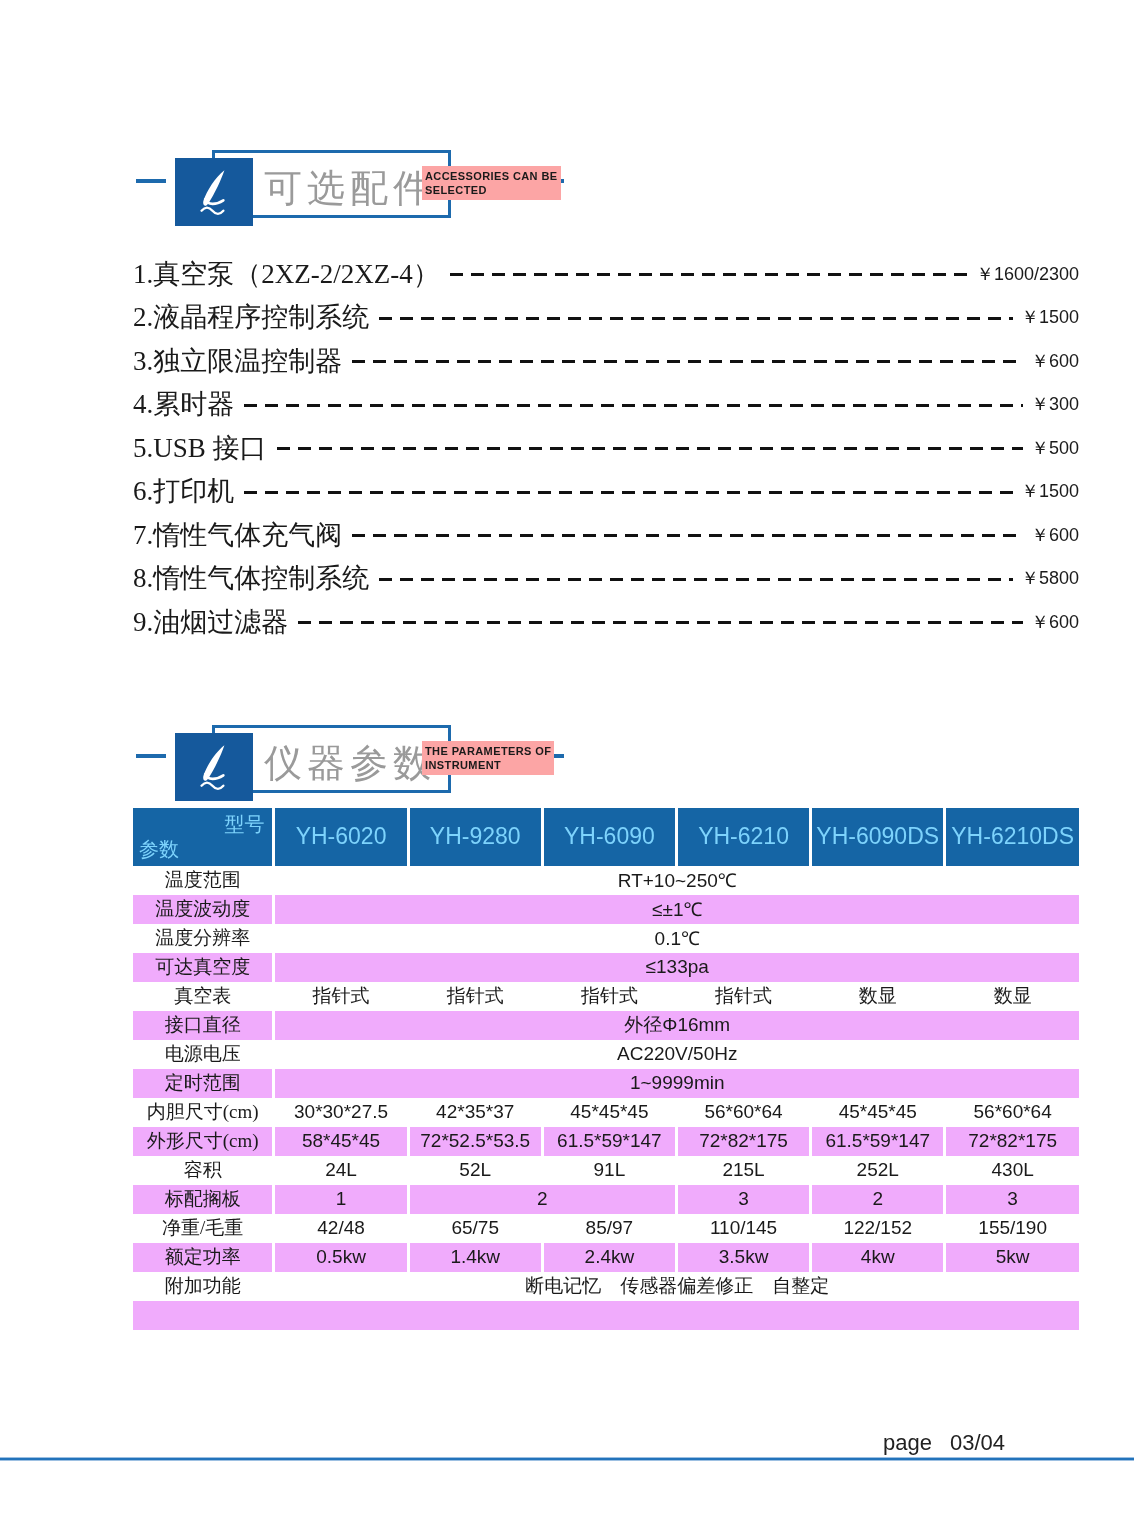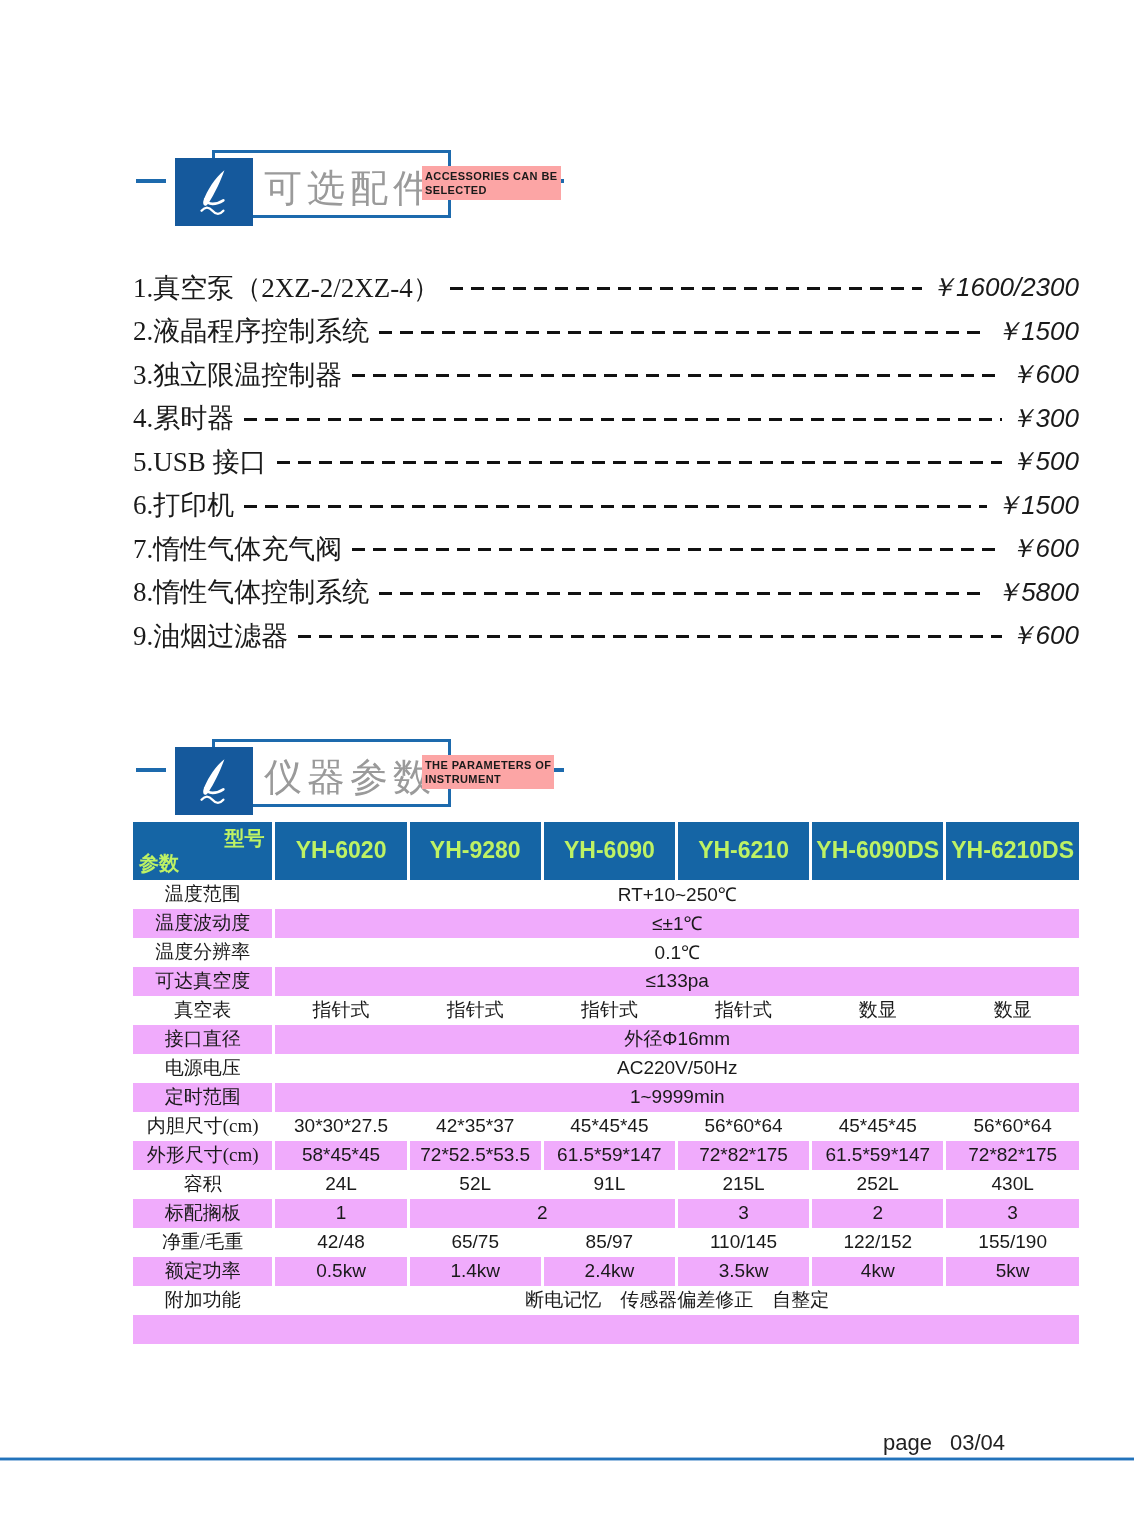--- a/index.html
+++ b/index.html
@@ -19,33 +19,33 @@
     letter-spacing:5px; color:#9a9a9a; z-index:2; white-space:nowrap;
     font-family:"Liberation Serif", serif; }
   .sec-title-en { position:absolute; left:289px; top:16px; font-size:11px;
     font-weight:bold; line-height:14px; letter-spacing:0.4px; background:#fca5a5;
     padding:3px 3px; z-index:3; white-space:nowrap; }
   .sec-dash { position:absolute; top:29px; width:30px; height:4px; background:#1d6aad; }
   .sec-dash.left { left:3px; }
   .sec-dash.right { left:401px; }
 
   
-  .acc-list { list-style:none; margin-top:40px; }
+  .acc-list { list-style:none; margin-top:26px; }
   .acc-list li { display:flex; align-items:center; height:43.5px; font-size:27px; }
   .acc-name { white-space:nowrap; font-family:"Liberation Serif", serif; }
   .acc-lead { flex:1; height:3px; margin:2px 8px 0 10px;
     background:repeating-linear-gradient(90deg,#111 0 13px, transparent 13px 21px); }
-  .acc-price { white-space:nowrap; font-size:26px;font-style:italic; }
+  .acc-price { white-space:nowrap; font-size:18px; }
 
   .gap-header2 { margin-top:81px; }
 
   
   table.params { width:100%; margin-top:7px; border-collapse:collapse; table-layout:fixed; }
   table.params col.c-label { width:14.9%; }
-  table.params th { background:#1565a5; color:#bef264; height:58px; font-weight:bold;
+  table.params th { background:#1565a5; color:#7dd3fc; height:58px; font-weight:normal;
     font-size:23px; text-align:center; vertical-align:middle; }
   table.params th + th, table.params td + td { border-left:3px solid #fff; }
   table.params td { height:29px; font-size:19px; text-align:center; vertical-align:middle;
     white-space:nowrap; }
   table.params tbody tr.stripe td { background:#f0abfc; }
   td.p-label { font-family:"Liberation Serif", serif; }
 
   th.corner { position:relative; padding:0;
     background:
       linear-gradient(to bottom left,

